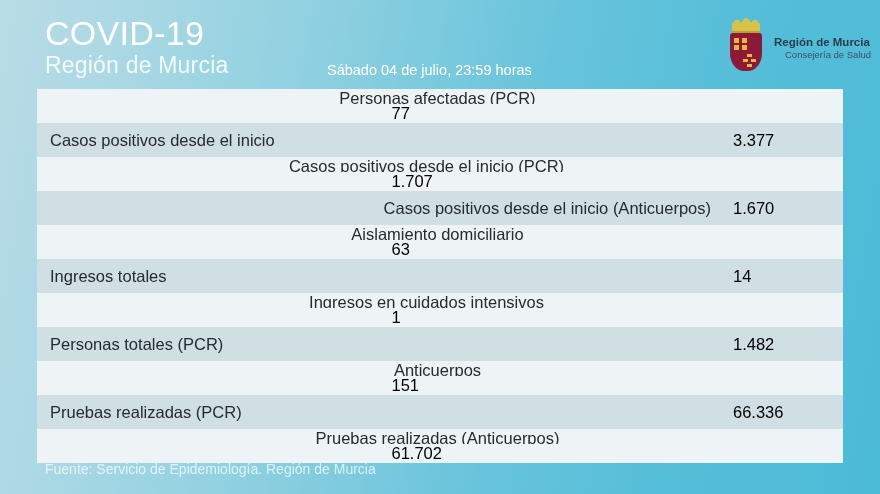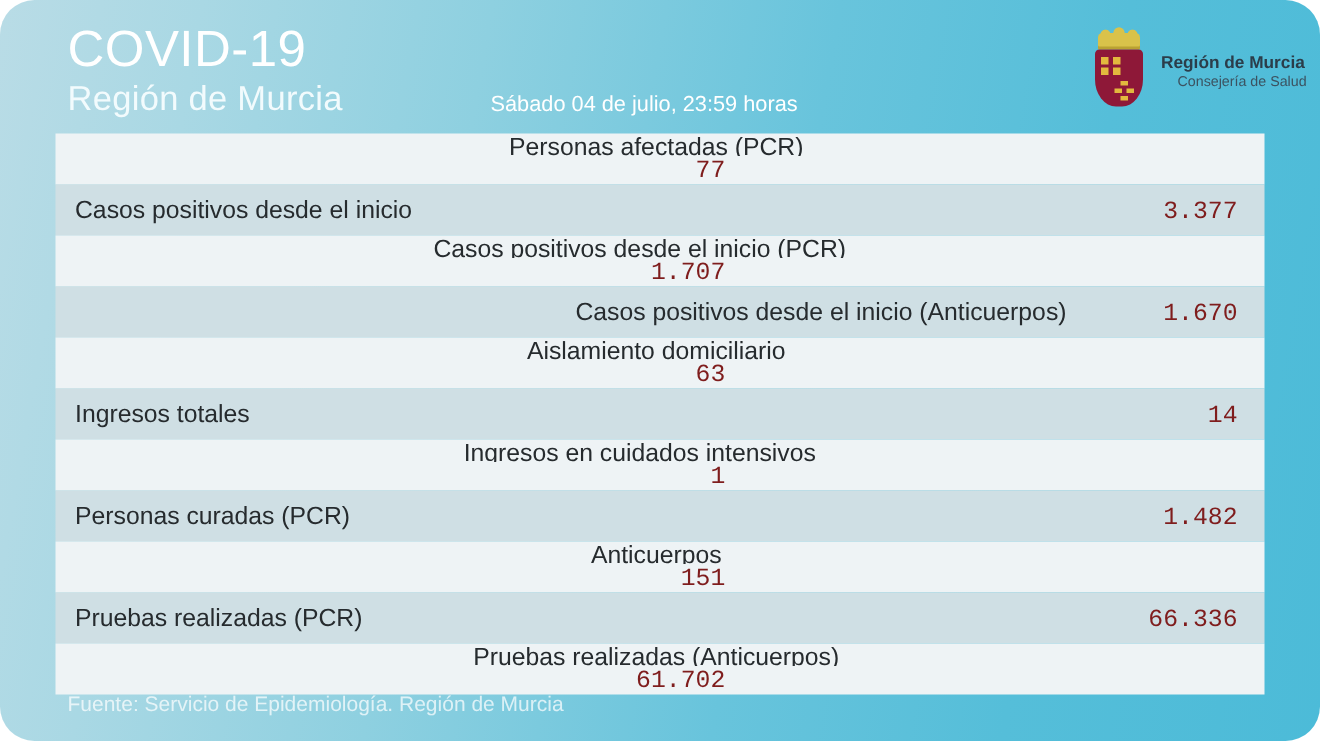--- a/index.html
+++ b/index.html
@@ -13,21 +13,20 @@
     height: 494px;
     overflow: hidden;
     font-family: "Liberation Sans", sans-serif;
     background: linear-gradient(100deg,
         #b9dce6 0%,
         #a9d8e4 14%,
         #8ed0e0 34%,
         #68c4dc 58%,
         #55bed9 78%,
         #4cbbd8 100%);
-    border-radius: 23px;
   }
 
   
   .header {
     position: absolute;
     left: 0; top: 0;
     width: 880px;
     height: 89px;
   }
   .title-block {
@@ -173,25 +172,24 @@
     white-space: nowrap;
     overflow: hidden;
   }
   .row.indent .row-label {
     text-align: right;
     padding-right: 22px;
   }
   .row-value {
     flex: 0 0 auto;
     min-width: 92px;
-    text-align: right;
+    text-align: left;
     font-size: 16.5px;
-    color: #7f1d1d;
-    white-space: nowrap;
-    font-family: Liberation Mono, monospace;
+    color: #000000;
+    white-space: nowrap;
   }
 
   
   .footer {
     position: absolute;
     left: 45px;
     top: 461px;
     font-size: 14px;
     color: rgba(255,255,255,0.72);
     white-space: nowrap;
@@ -250,21 +248,21 @@
       </div>
       <div class="row even">
         <div class="row-label">Ingresos totales</div>
         <div class="row-value">14</div>
       </div>
       <div class="row odd indent">
         <div class="row-label">Ingresos en cuidados intensivos</div>
         <div class="row-value">1</div>
       </div>
       <div class="row even">
-        <div class="row-label">Personas curadas (PCR)</div>
+        <div class="row-label">Personas totales (PCR)</div>
         <div class="row-value">1.482</div>
       </div>
       <div class="row odd">
         <div class="row-label">Anticuerpos</div>
         <div class="row-value">151</div>
       </div>
       <div class="row even">
         <div class="row-label">Pruebas realizadas (PCR)</div>
         <div class="row-value">66.336</div>
       </div>

